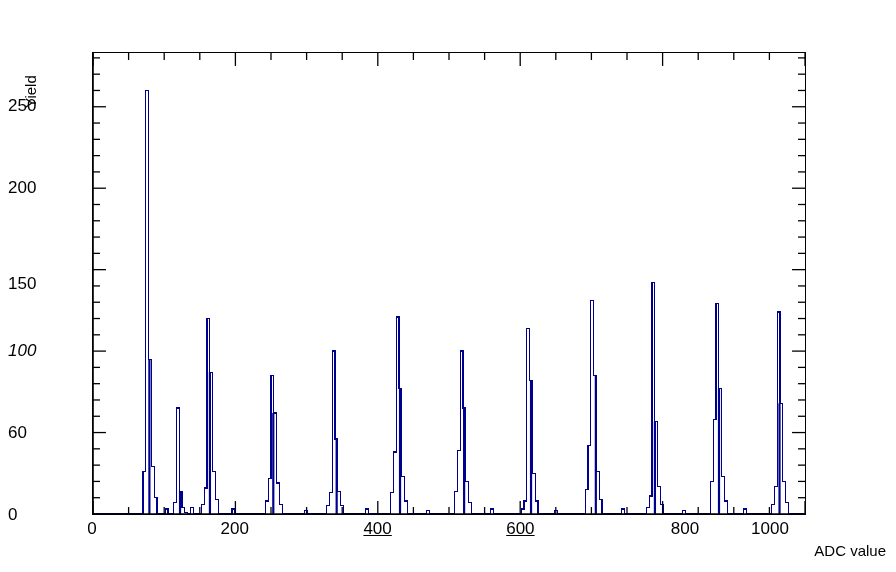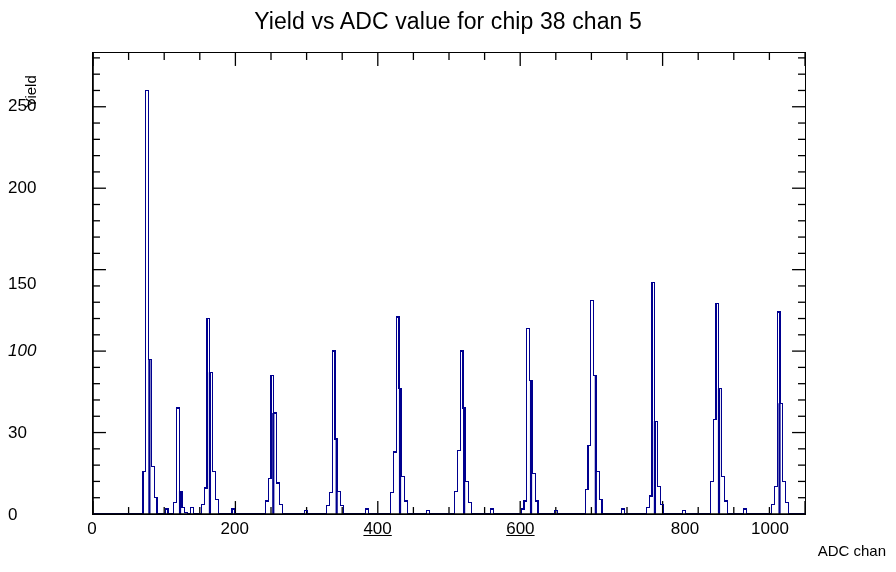--- a/index.html
+++ b/index.html
@@ -37,29 +37,28 @@
   }
   #xlabel{
     position:absolute;right:10px;top:542px;font-size:15px;color:#000;white-space:nowrap;
   }
 </style>
 </head>
 <body>
 
 <div id="canvas">
 
-  <div id="title">Yield vs ADC value for chip 38 chan 5</div>
 
   <div id="ylabel-wrap">
     <span>Yield</span>
   </div>
 
   <div id="ytick-labels">
       <div class="ytick-label" style="top: 515px; width: 78px;">0</div>
-      <div class="ytick-label" style="top: 433.198px; width: 78px;">30</div>
+      <div class="ytick-label" style="top: 433.198px; width: 78px;">60</div>
       <div class="ytick-label" style="top: 351.396px; width: 78px; font-style: italic;">100</div>
       <div class="ytick-label" style="top: 284px; width: 78px;">150</div>
       <div class="ytick-label" style="top: 187.792px; width: 78px;">200</div>
       <div class="ytick-label" style="top: 105.989px; width: 78px;">250</div>
     </div>
 
   <div id="plot">
     <svg id="hist" viewBox="0 0 714 463" preserveAspectRatio="none">
         <line x1="0" y1="463" x2="13" y2="463" stroke="#000" stroke-width="1.3"></line>
         <line x1="714" y1="463" x2="701" y2="463" stroke="#000" stroke-width="1.3"></line>
@@ -181,15 +180,15 @@
 
   <div id="xtick-labels">
       <div class="xtick-label" style="left: 92px;">0</div>
       <div class="xtick-label" style="left: 234.8px;">200</div>
       <div class="xtick-label" style="left: 377.6px; text-decoration: underline;">400</div>
       <div class="xtick-label" style="left: 520.4px; text-decoration: underline;">600</div>
       <div class="xtick-label" style="left: 685px;">800</div>
       <div class="xtick-label" style="left: 770px;">1000</div>
     </div>
 
-  <div id="xlabel">ADC chan</div>
+  <div id="xlabel">ADC value</div>
 
 </div>
 
 </body></html>

